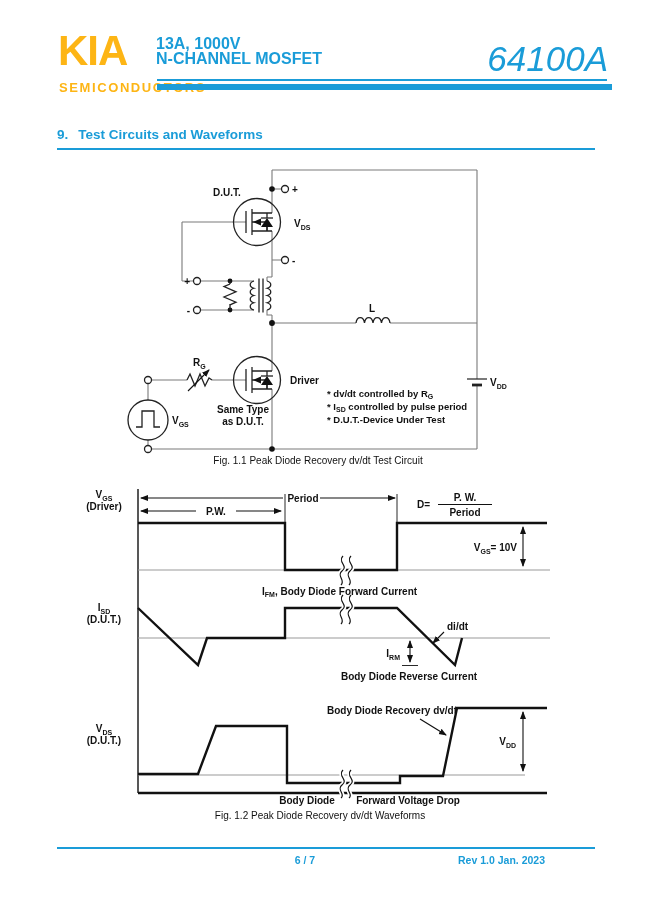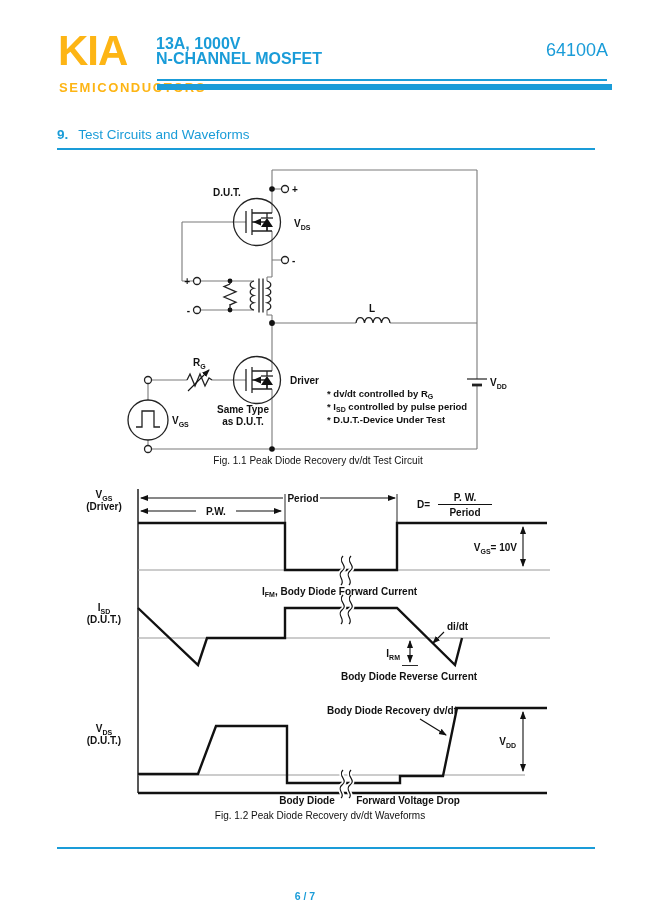--- a/index.html
+++ b/index.html
@@ -3,31 +3,31 @@
 <meta charset="utf-8">
 <style>
   html,body{margin:0;padding:0;background:#e8e8e8;}
   .page{position:relative;width:649px;height:917px;background:#ffffff;margin:0 auto;
         font-family:"Liberation Sans","DejaVu Sans",sans-serif;overflow:hidden;}
   .abs{position:absolute;}
   
   .logo{left:58px;top:30px;font-size:42px;font-weight:800;letter-spacing:-1px;color:#fdb515;line-height:1;}
   .logo-sub{left:59px;top:80px;font-size:13px;font-weight:700;letter-spacing:1.6px;color:#fdb515;}
   .spec{left:156px;top:36px;font-size:16px;font-weight:700;color:#1a9cd8;line-height:15px;}
-  .part{left:0;top:41px;width:608px;text-align:right;font-size:18px;font-weight:400;color:#1a9cd8;line-height:1;}
+  .part{left:0;top:41px;width:608px;text-align:right;font-size:35px;font-weight:400;color:#1a9cd8;line-height:1;font-style:italic;}
   .hline-thin{left:157px;top:79px;width:450px;height:1.5px;background:#1a9cd8;}
   .hline-thick{left:157px;top:84px;width:455px;height:6px;background:#1a9cd8;}
   
   .sec{left:57px;top:127px;font-size:13.5px;color:#1a9cd8;}
   .sec .num{font-weight:700;}
-  .sec .ttl{font-weight:400;margin-left:10px;}
+  .sec .ttl{font-weight:700;margin-left:10px;}
   .sec-line{left:57px;top:148px;width:538px;height:1.5px;background:#1a9cd8;}
   
   .f-line{left:57px;top:847px;width:538px;height:1.5px;background:#1a9cd8;}
-  .f-page{left:283px;top:854px;width:44px;text-align:center;font-size:10.5px;font-weight:700;color:#1a9cd8;margin-top:36px;}
+  .f-page{left:283px;top:854px;width:44px;text-align:center;font-size:10.5px;font-weight:700;color:#1a9cd8;}
   .f-rev{left:0;top:854px;width:545px;text-align:right;font-size:10.5px;font-weight:700;color:#1a9cd8;}
   
   svg text{font-family:"Liberation Sans","DejaVu Sans",sans-serif;fill:#111;}
   .lbl{font-size:10px;font-weight:700;}
   .note{font-size:9.5px;font-weight:700;}
   .cap{font-size:10px;font-weight:400;}
   .sub{font-size:7px;font-weight:700;}
   .wire{stroke:#7a7a7a;stroke-width:1.1;fill:none;}
   .comp{stroke:#222;stroke-width:1.3;fill:none;}
   .thk{stroke:#111;stroke-width:2.4;fill:none;}
@@ -222,14 +222,15 @@
         <text class="lbl" x="307" y="804" text-anchor="middle">Body Diode</text>
         <text class="lbl" x="408" y="804" text-anchor="middle">Forward Voltage Drop</text>
       </g>
 
       <text class="cap" x="320" y="819" text-anchor="middle">Fig. 1.2 Peak Diode Recovery dv/dt Waveforms</text>
     </g>
   </svg>
 
   <div class="abs f-line"></div>
   <div class="abs f-page">6 / 7</div>
+  <div class="abs f-rev">Rev 1.0 Jan. 2023</div>
 
 </div>
 
 </body></html>

